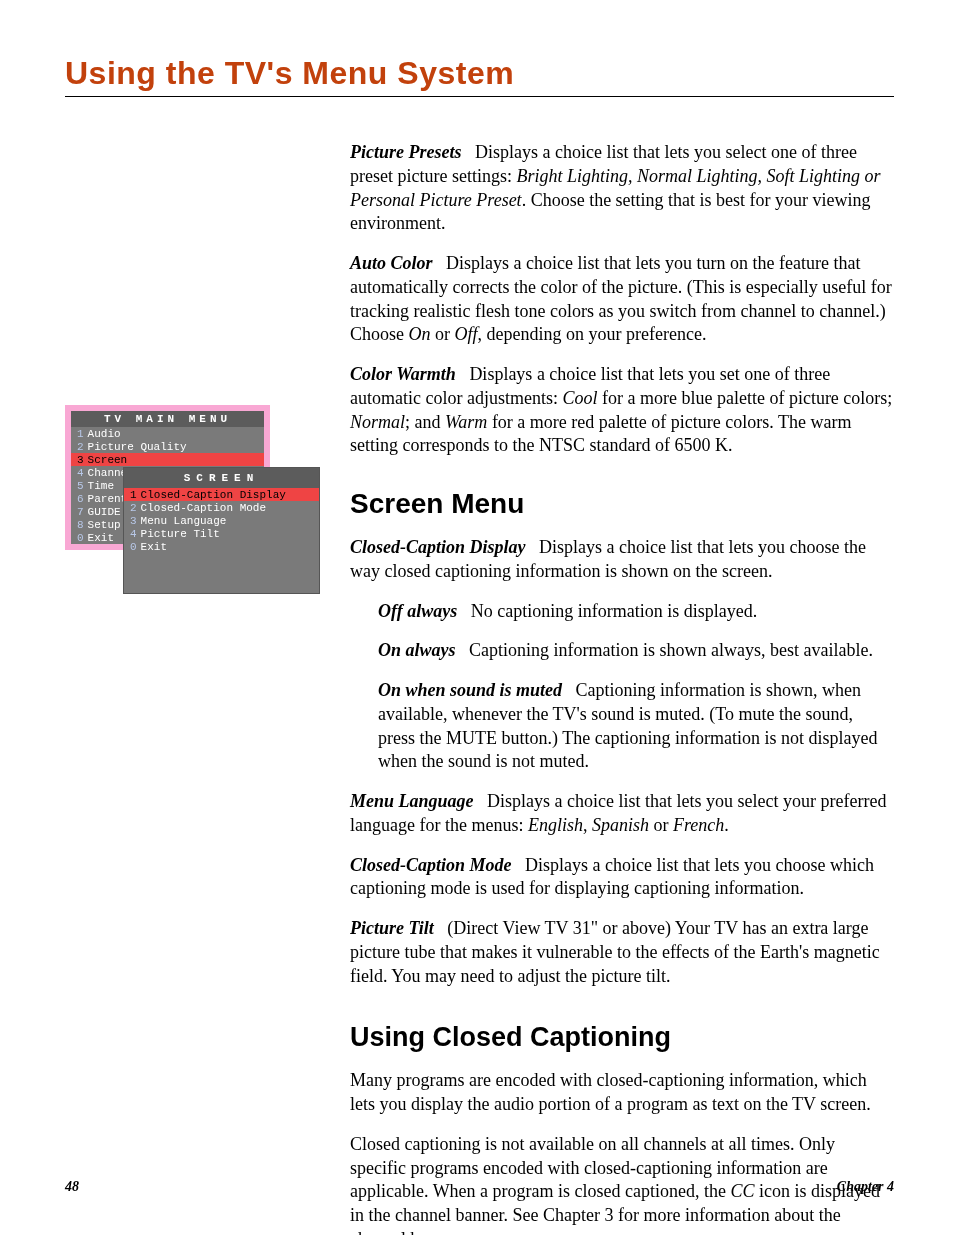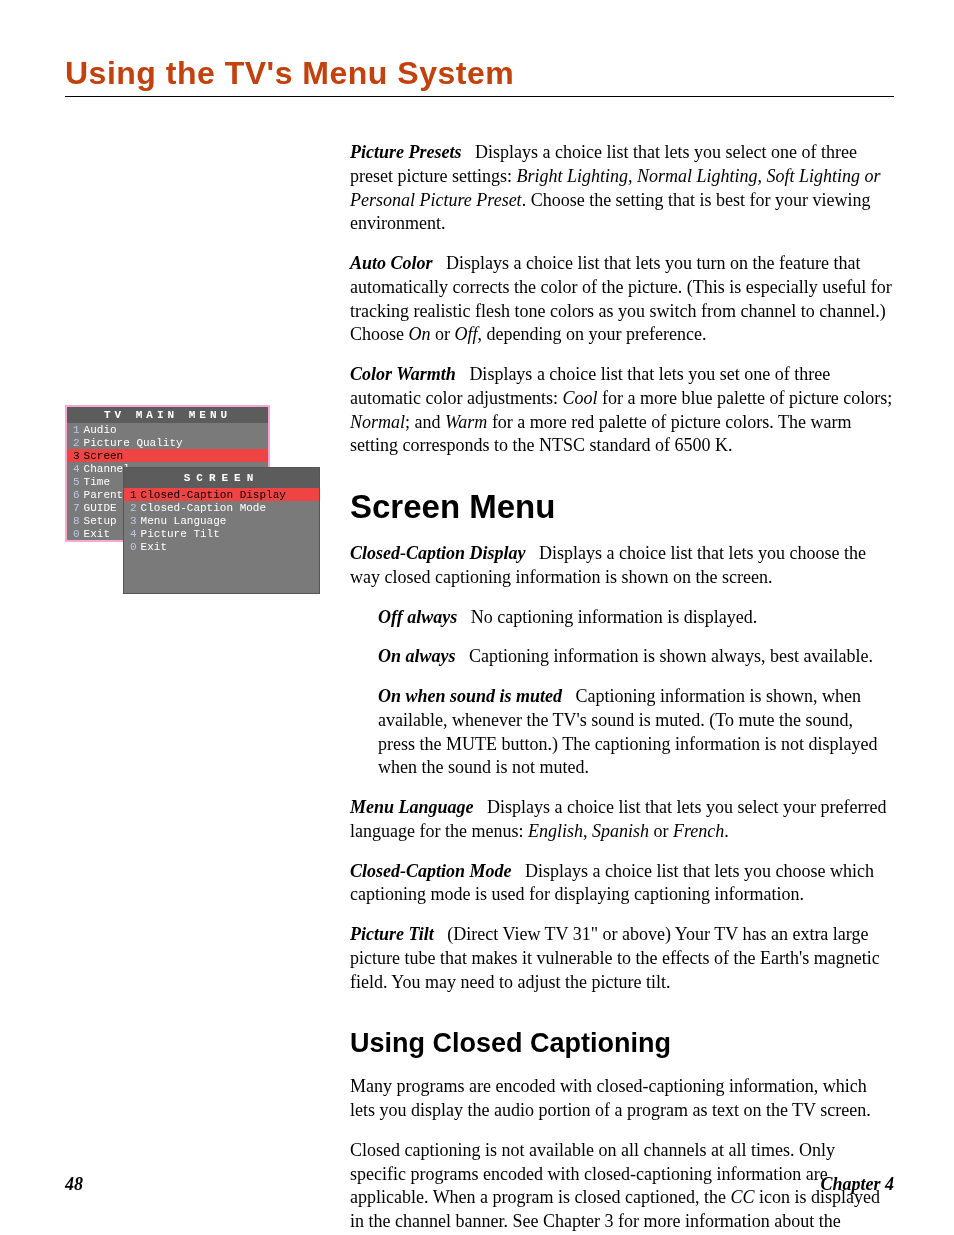--- a/index.html
+++ b/index.html
@@ -51,41 +51,41 @@
   }
   .term {
     font-style: italic;
     font-weight: 700;
   }
   .ital { font-style: italic; }
   .indented { margin-left: 28px; }
   h2.section {
     font-family: Verdana, Geneva, sans-serif;
     font-weight: 700;
-    font-size: 33px;
+    font-size: 28px;
     margin: 30px 0 12px 0;
   }
   h2.section.big {
     font-size: 27px;
     margin-top: 34px;
   }
 
   
   .osd {
     font-family: "Courier New", monospace;
     font-size: 11px;
     color: #fff;
     position: relative;
     width: 205px;
   }
   .osd .mainmenu {
     position: relative;
     z-index: 1;
     background: #7a7a7a;
-    border: 2px solid #f9a8d4;
+    border: 6px solid #f9a8d4;
   }
   .osd .titlebar {
     background: #5c5c5c;
     text-align: center;
     font-weight: 700;
     letter-spacing: 4px;
     padding: 2px 0;
     font-size: 11px;
   }
   .osd .row {
@@ -121,21 +121,21 @@
   .footer {
     position: absolute;
     bottom: 40px;
     left: 65px;
     right: 60px;
     display: flex;
     justify-content: space-between;
     font-family: Garamond, "Times New Roman", serif;
     font-style: italic;
     font-weight: 700;
-    font-size: 18px;
+    font-size: 14px;
   }
 </style>
 </head>
 <body>
 
 <div class="page">
   <h1 class="chapter-title">Using the TV's Menu System</h1>
   <hr class="title-rule">
 
   <div class="columns">

